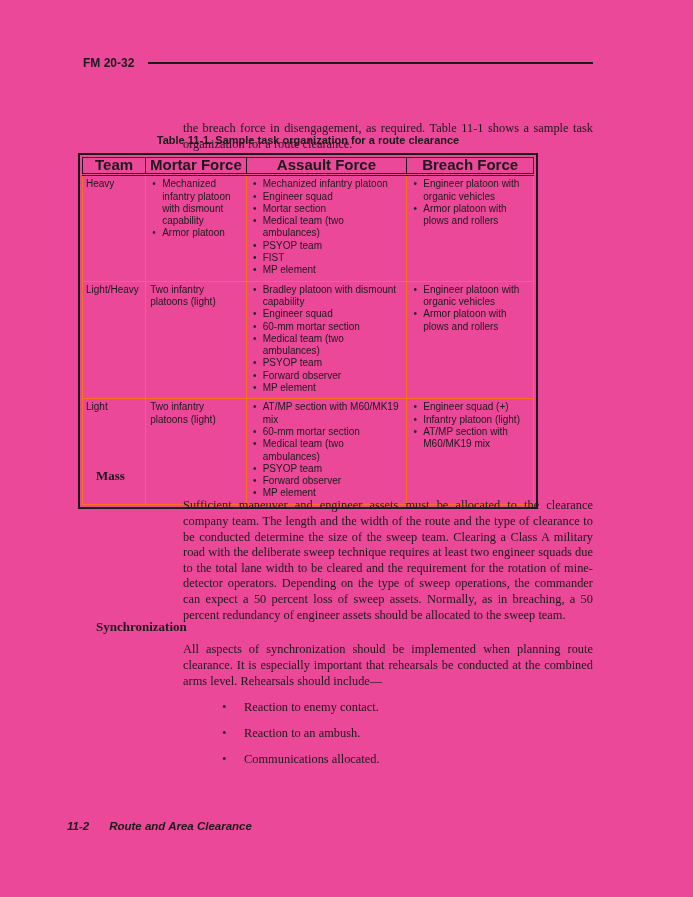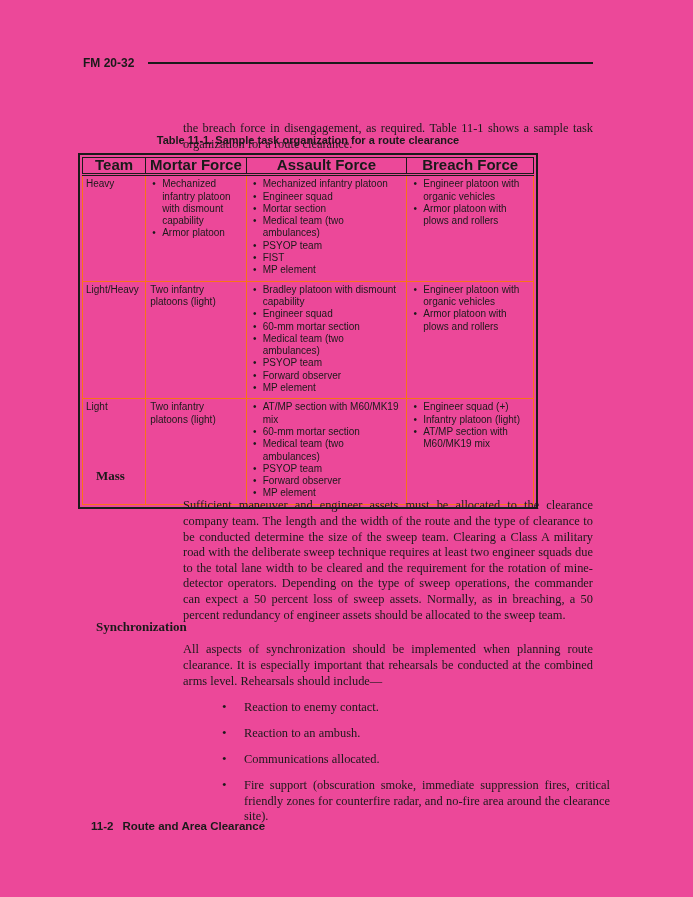--- a/index.html
+++ b/index.html
@@ -102,24 +102,24 @@
     text-align: justify;
   }
   .rehearsal-list li::before {
     content: "\2022";
     position: absolute; left: 22px; top: -1px;
     font-size: 13px;
   }
 
   
   .page-footer {
-    position: absolute; top: 820px; left: 91px;
+    position: absolute; top: 820px; left: 67px;
     font-family: "Liberation Sans", sans-serif;
     font-weight: bold; font-size: 11.5px;
-    display: flex; gap: 9px;
+    display: flex; gap: 20px; font-style: italic;
   }
 </style>
 </head>
 <body>
 
 <div class="page">
 
   <div class="doc-header">
     <span class="doc-id">FM 20-32</span>
     <div class="header-rule"></div>
@@ -270,21 +270,20 @@
   <h2 class="sec-heading mass">Mass</h2>
   <p class="sec-body mass">Sufficient maneuver and engineer assets must be allocated to the clearance company team. The length and the width of the route and the type of clearance to be conducted determine the size of the sweep team. Clearing a Class A military road with the deliberate sweep technique requires at least two engineer squads due to the total lane width to be cleared and the requirement for the rotation of mine-detector operators. Depending on the type of sweep operations, the commander can expect a 50 percent loss of sweep assets. Normally, as in breaching, a 50 percent redundancy of engineer assets should be allocated to the sweep team.</p>
 
   <h2 class="sec-heading sync">Synchronization</h2>
   <p class="sec-body sync">All aspects of synchronization should be implemented when planning route clearance. It is especially important that rehearsals be conducted at the combined arms level. Rehearsals should include—</p>
 
   <ul class="rehearsal-list">
     <li>Reaction to enemy contact.</li>
     <li>Reaction to an ambush.</li>
     <li>Communications allocated.</li>
-    <li>Fire support (obscuration smoke, immediate suppression fires, critical friendly zones for counterfire radar, and no-fire area around the clearance site).</li>
   </ul>
 
   <div class="page-footer">
     <span>11-2</span>
     <span>Route and Area Clearance</span>
   </div>
 
 </div>
 
 </body></html>

